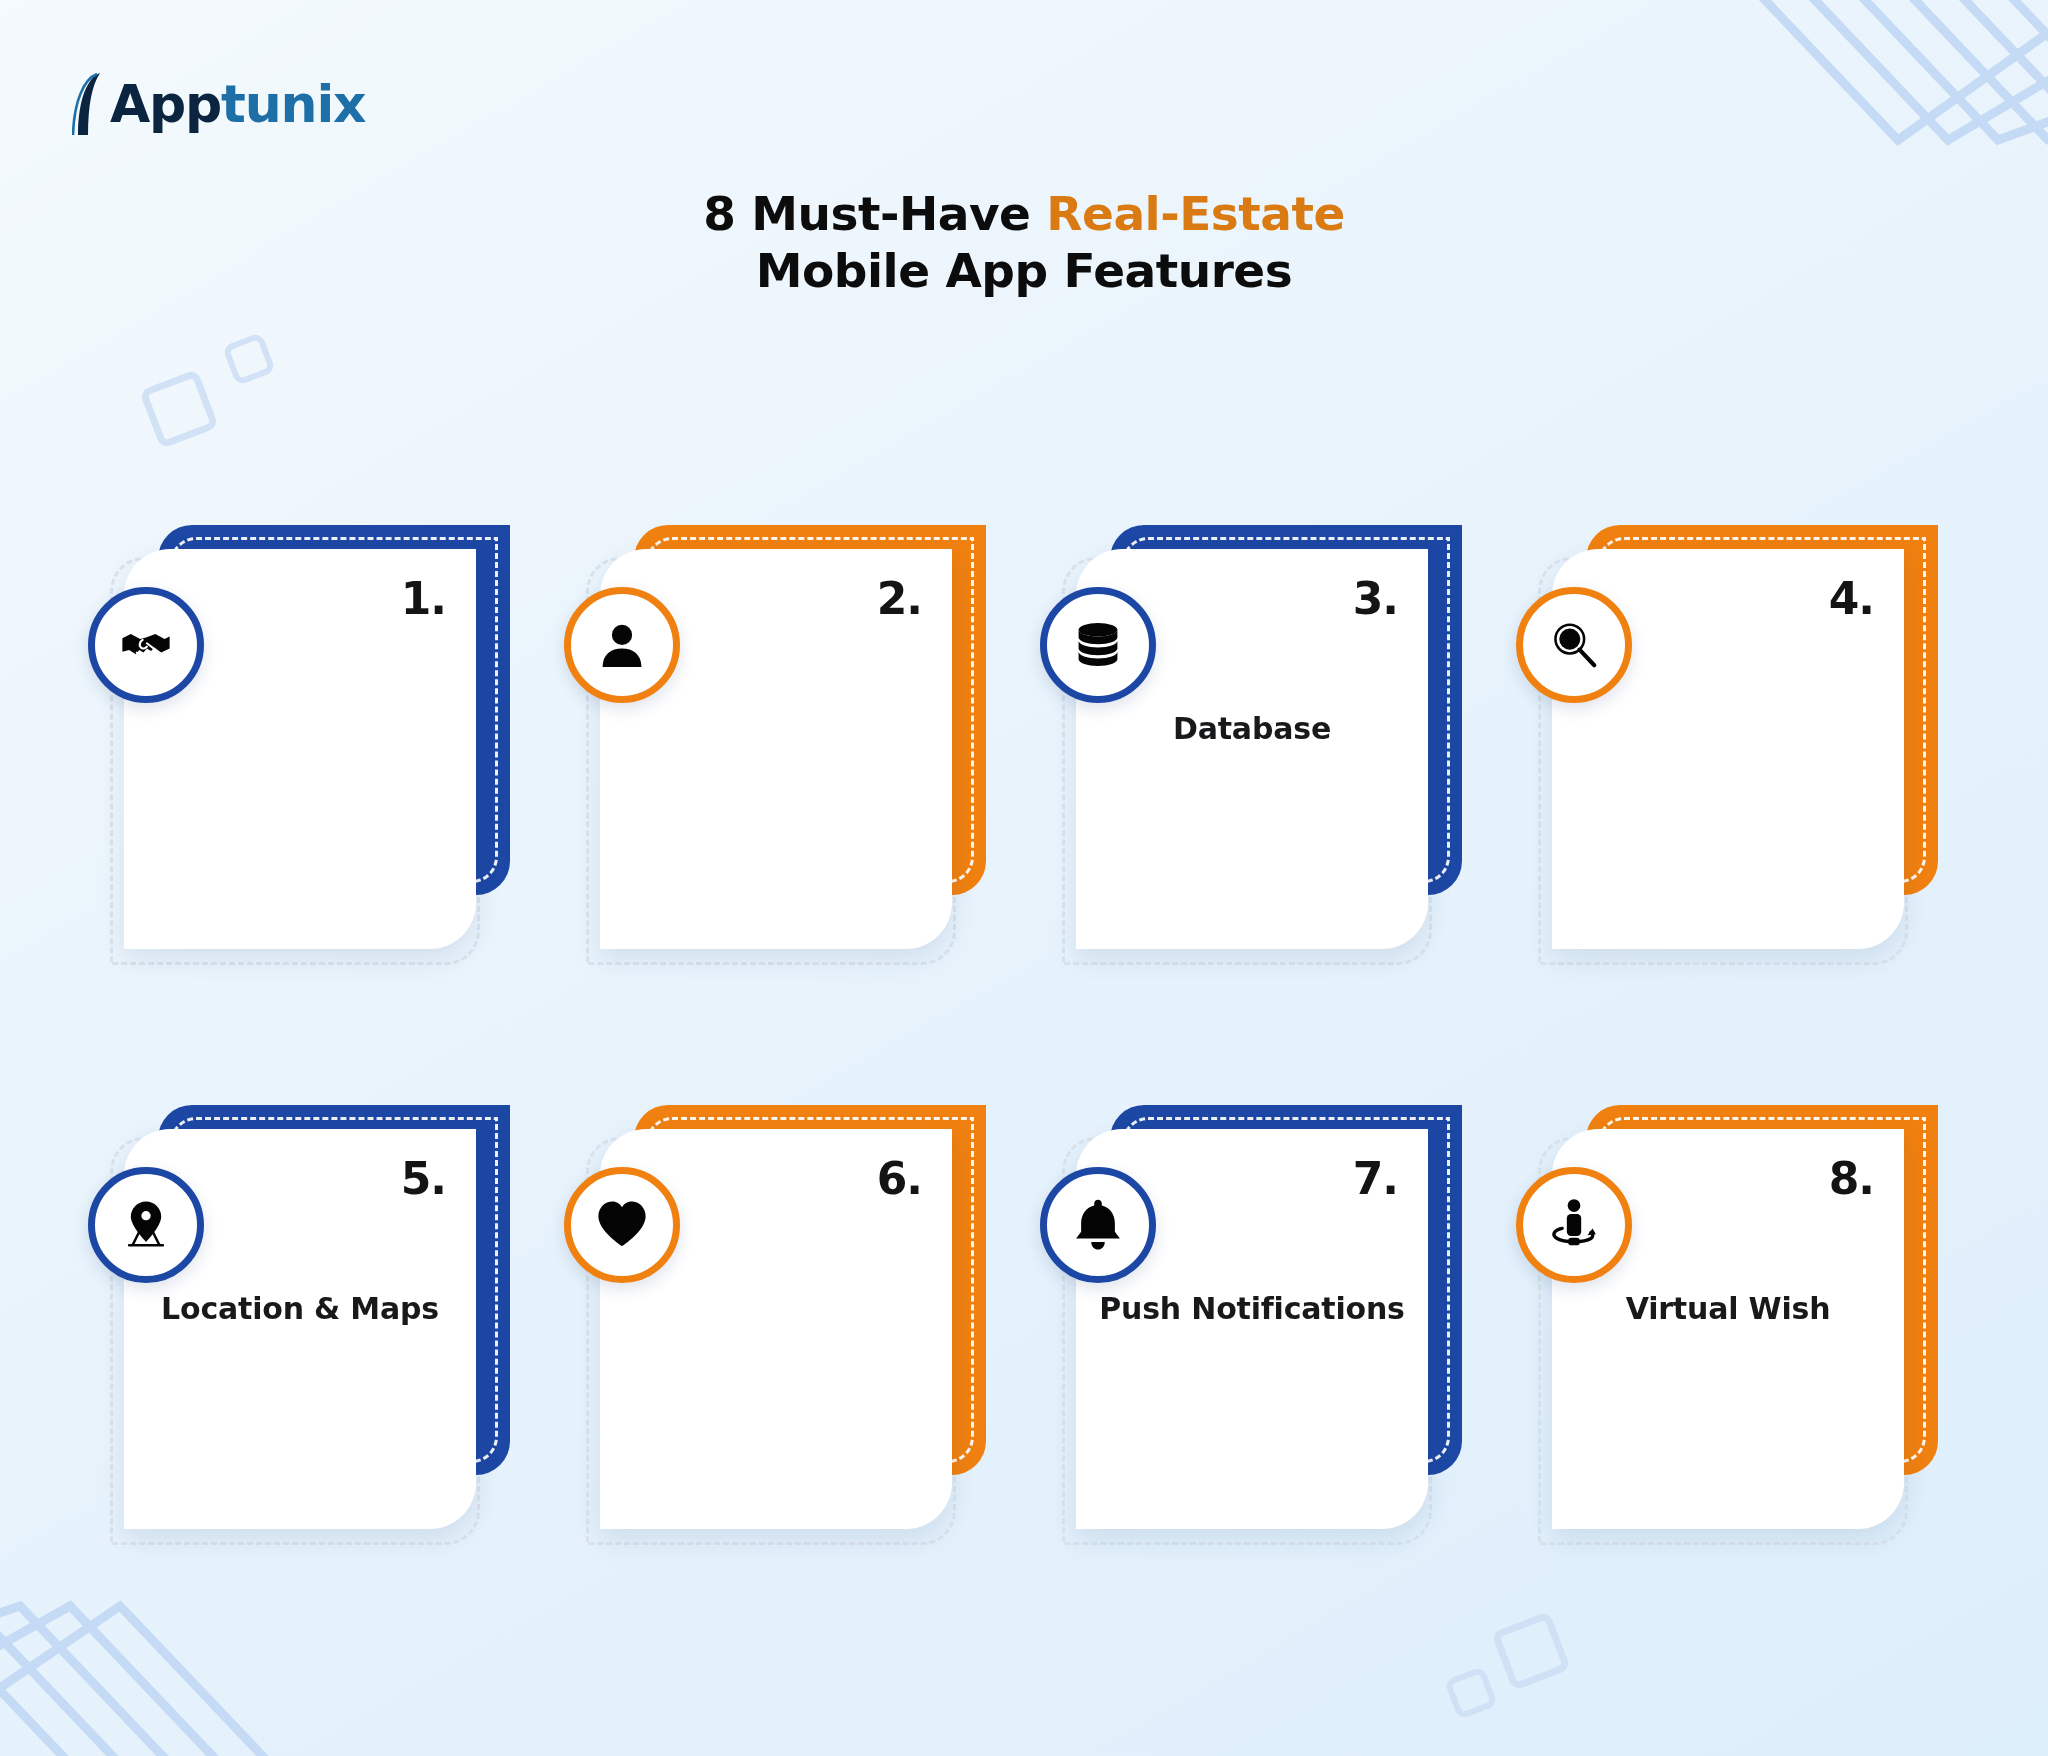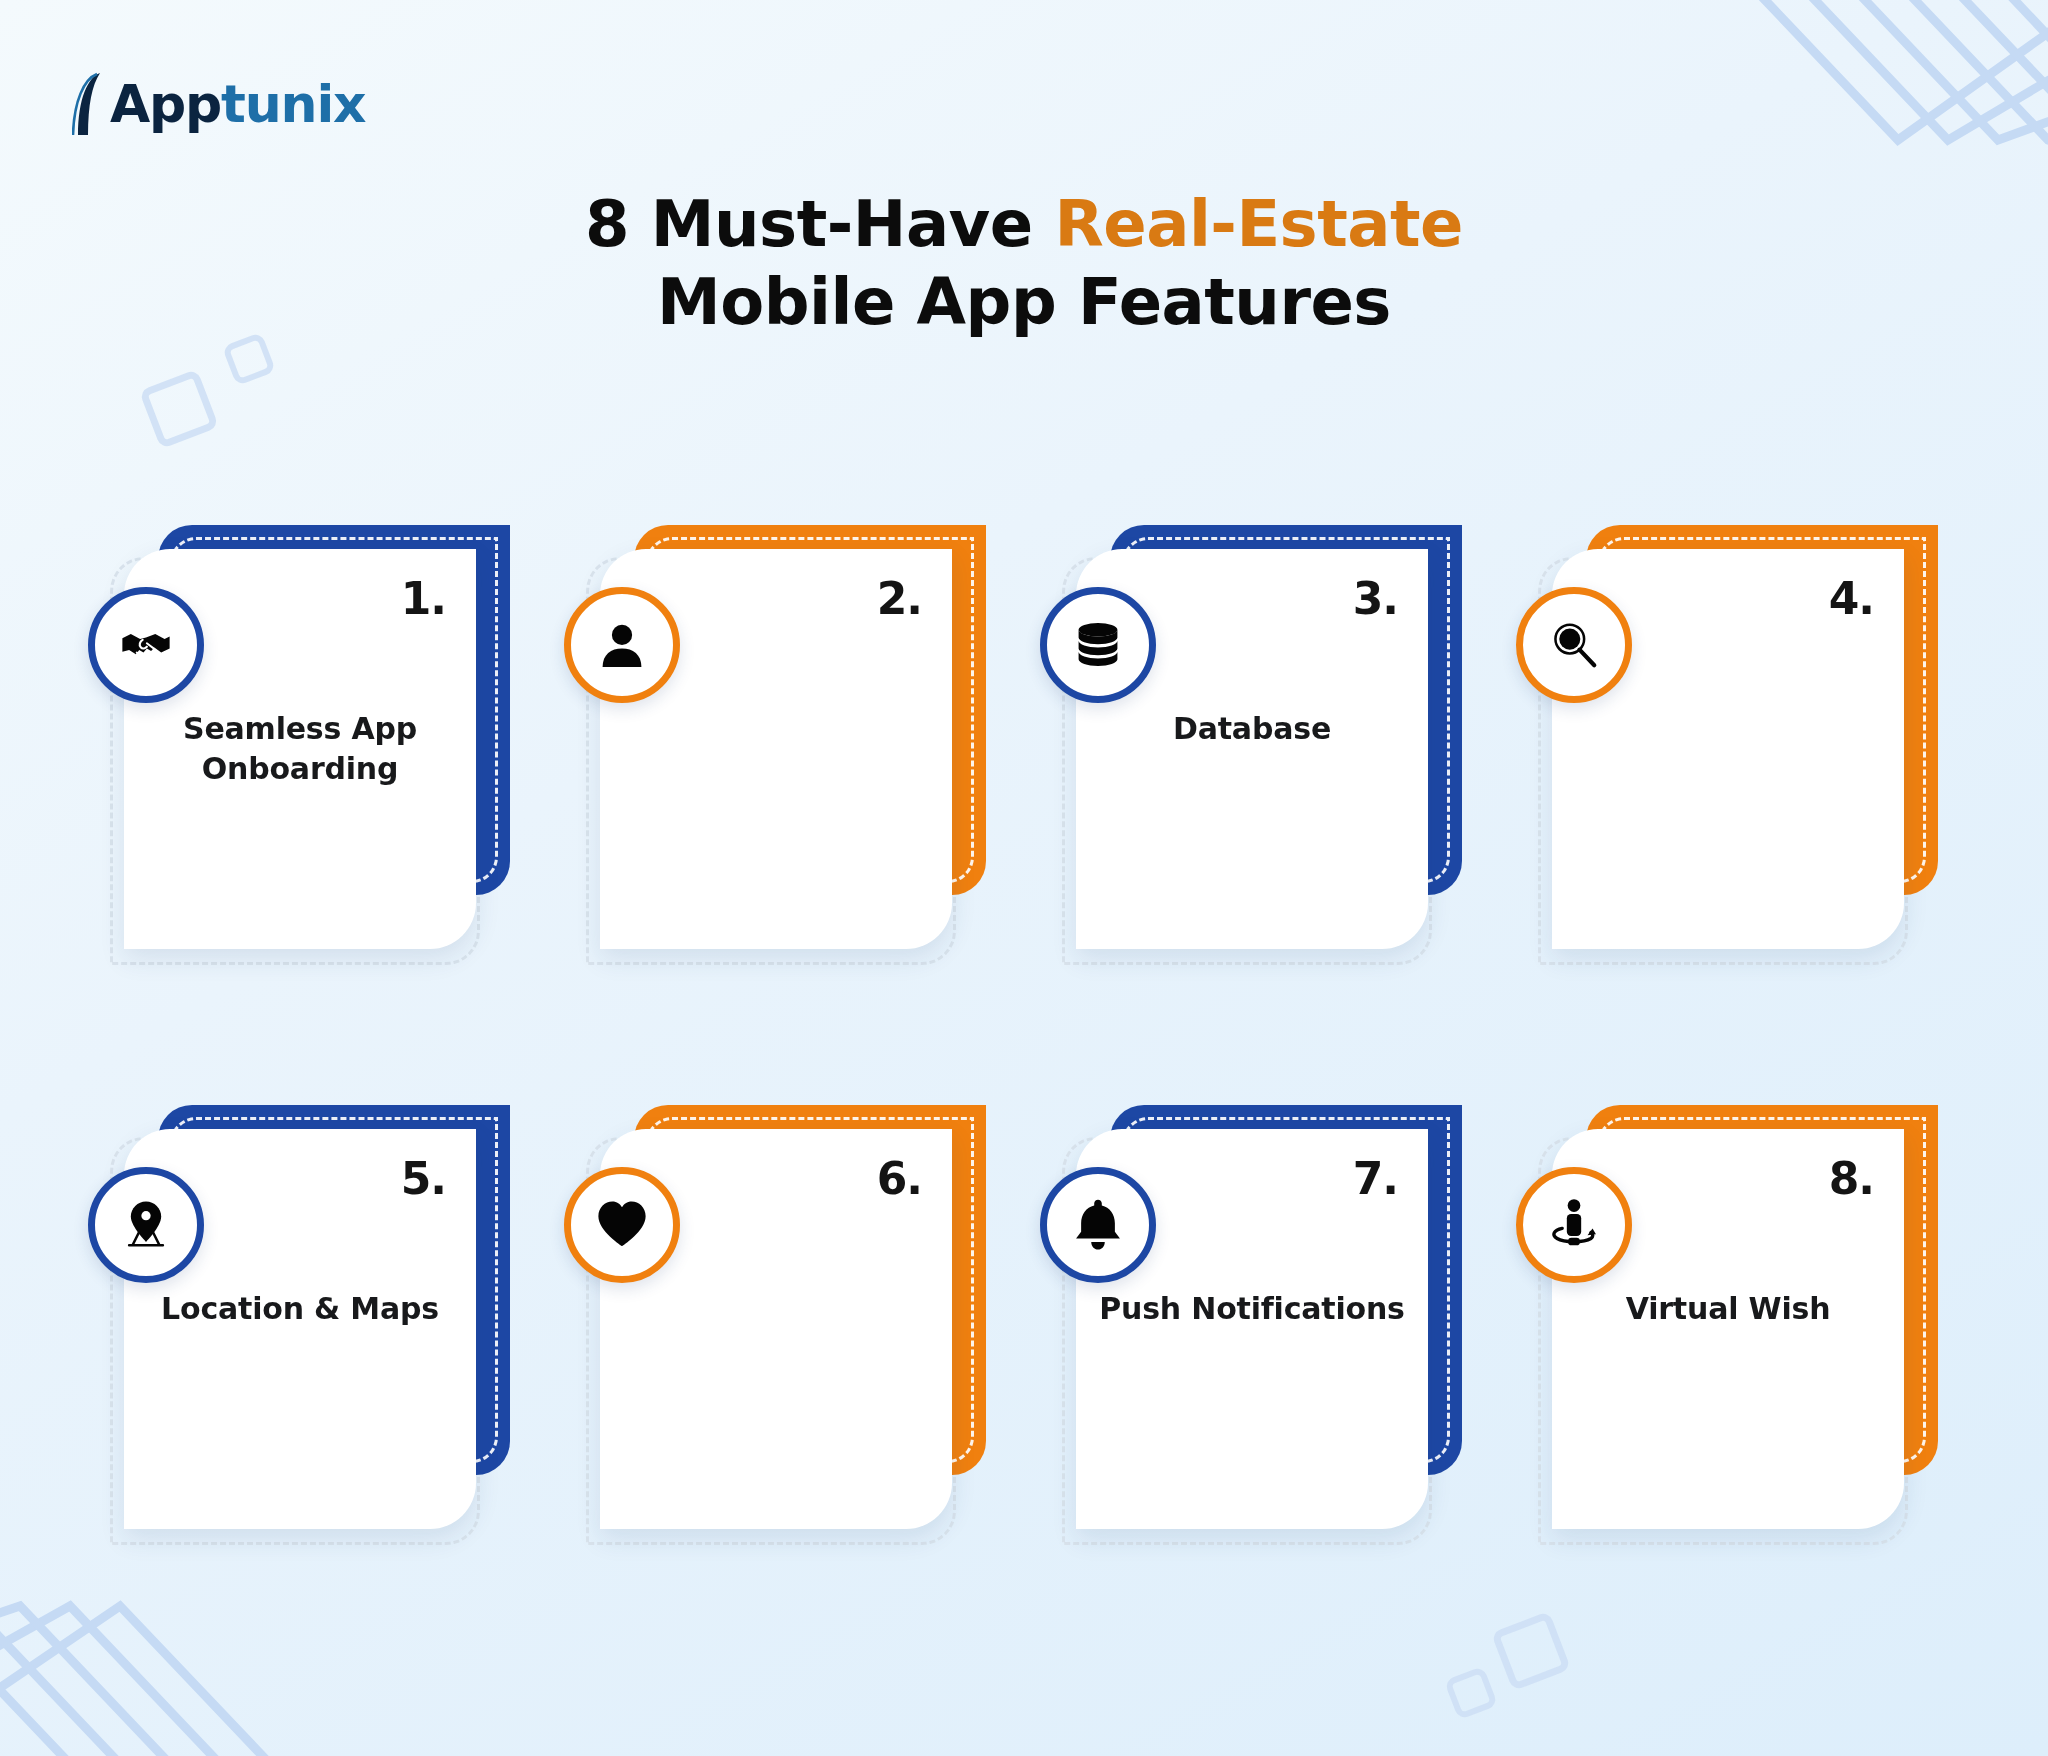--- a/index.html
+++ b/index.html
@@ -71,21 +71,21 @@
   
   .title-block {
     position: absolute;
     top: 185px;
     left: 0;
     width: 100%;
     text-align: center;
   }
   .title-line {
     font-family: "DejaVu Sans", sans-serif;
-    font-size: 64px;
+    font-size: 47px;
     font-weight: 700;
     line-height: 1.22;
     color: #0c0c0c;
     letter-spacing: -0.5px;
   }
   .title-accent { color: #d97a13; }
 
   
   .grid {
     position: absolute;
@@ -245,21 +245,20 @@
   </div>
   <div class="title-line">Mobile App Features</div>
 </div>
 
 <div class="grid" id="grid">
     <div class="card">
     <div class="card-dashed"></div>
     <div class="card-back blue"></div>
     <div class="card-front">
       <div class="card-number">1.</div>
-      <div class="card-label">Seamless App Onboarding</div>
       <div class="icon-badge ">
         <svg viewBox="0 0 64 64" fill="none">
       <path d="M4 24 L14 19 L25 25 L32 23 L43 19 L54 25 L60 22 L60 36 L50 41 L42 35
                L38 39 L33 36 L29 41 L24 38 L20 43 L12 38 L4 40 Z" fill="#050505"></path>
       <path d="M28 26 C25 28 23 32 26 35 C28 37 31 36 33 34" stroke="#fff" stroke-width="2.6" fill="none" stroke-linecap="round"></path>
       <g stroke="#fff" stroke-width="2.3" stroke-linecap="round">
         <path d="M21 41 L32 48"></path>
               <path d="M25 45 L35 51"></path>
               <path d="M30 48 L38 53"></path>
         <path d="M33 30 L41 36"></path>

